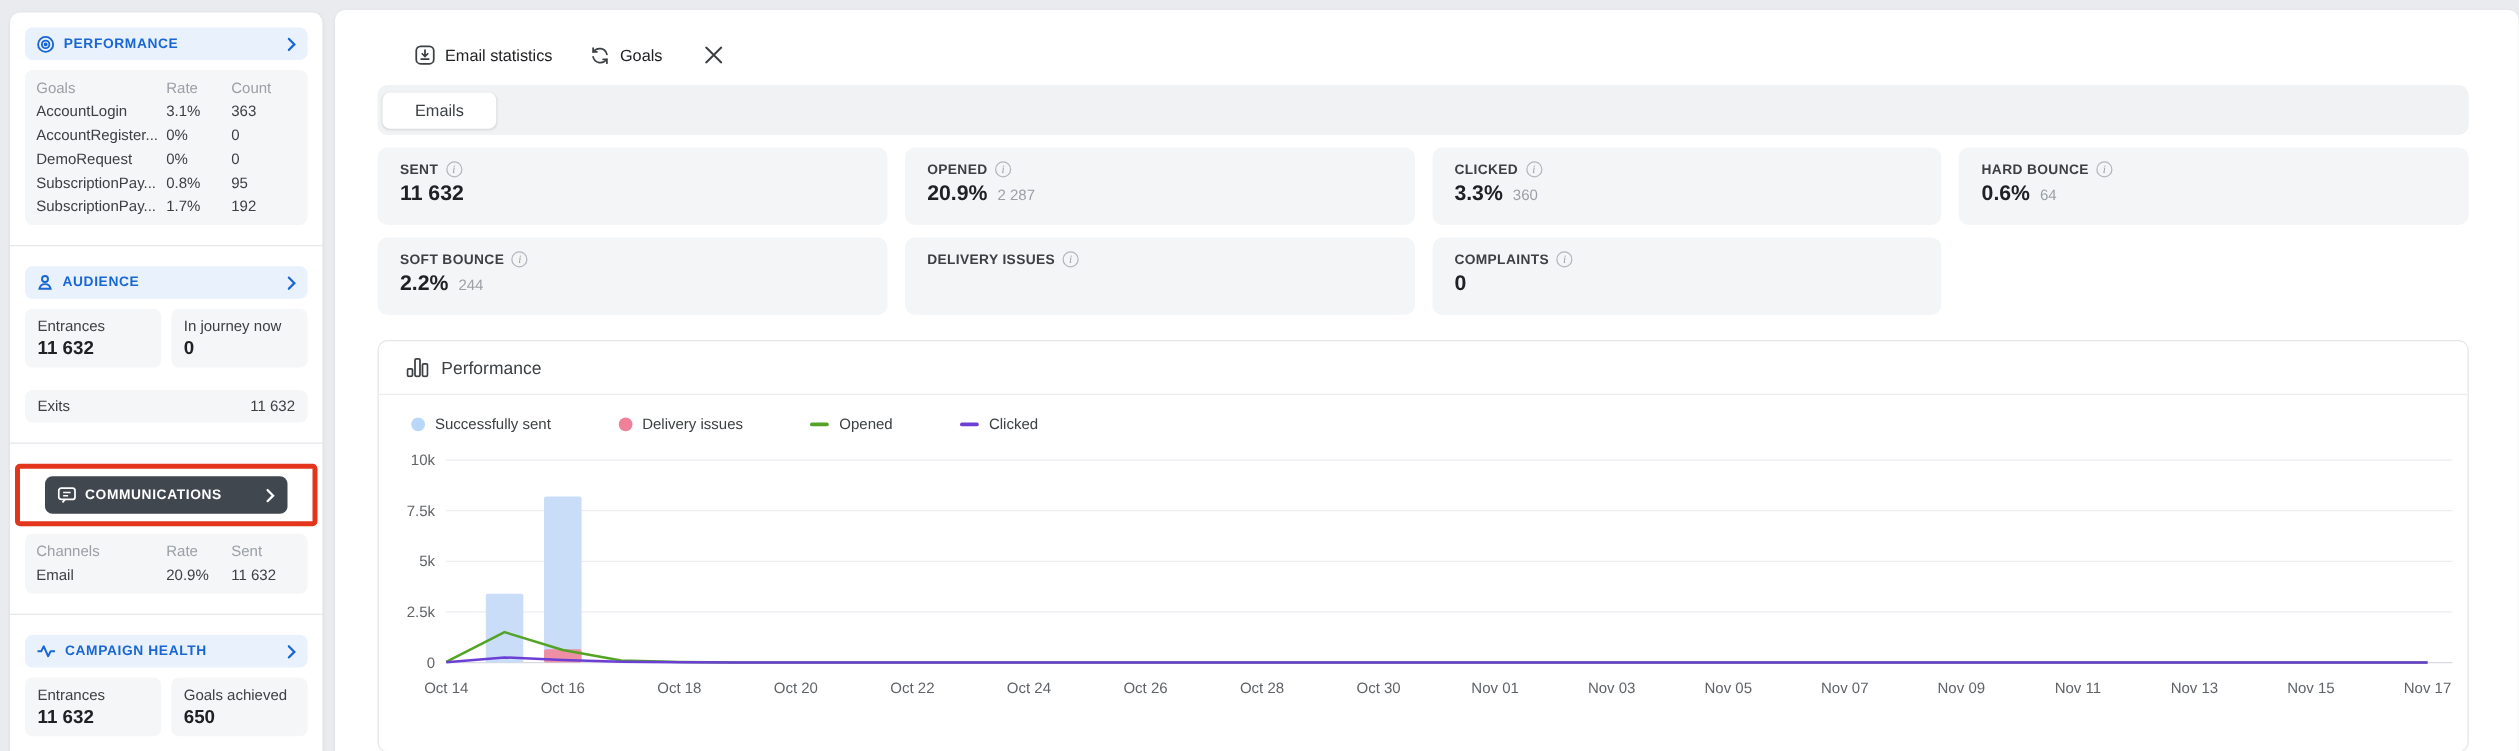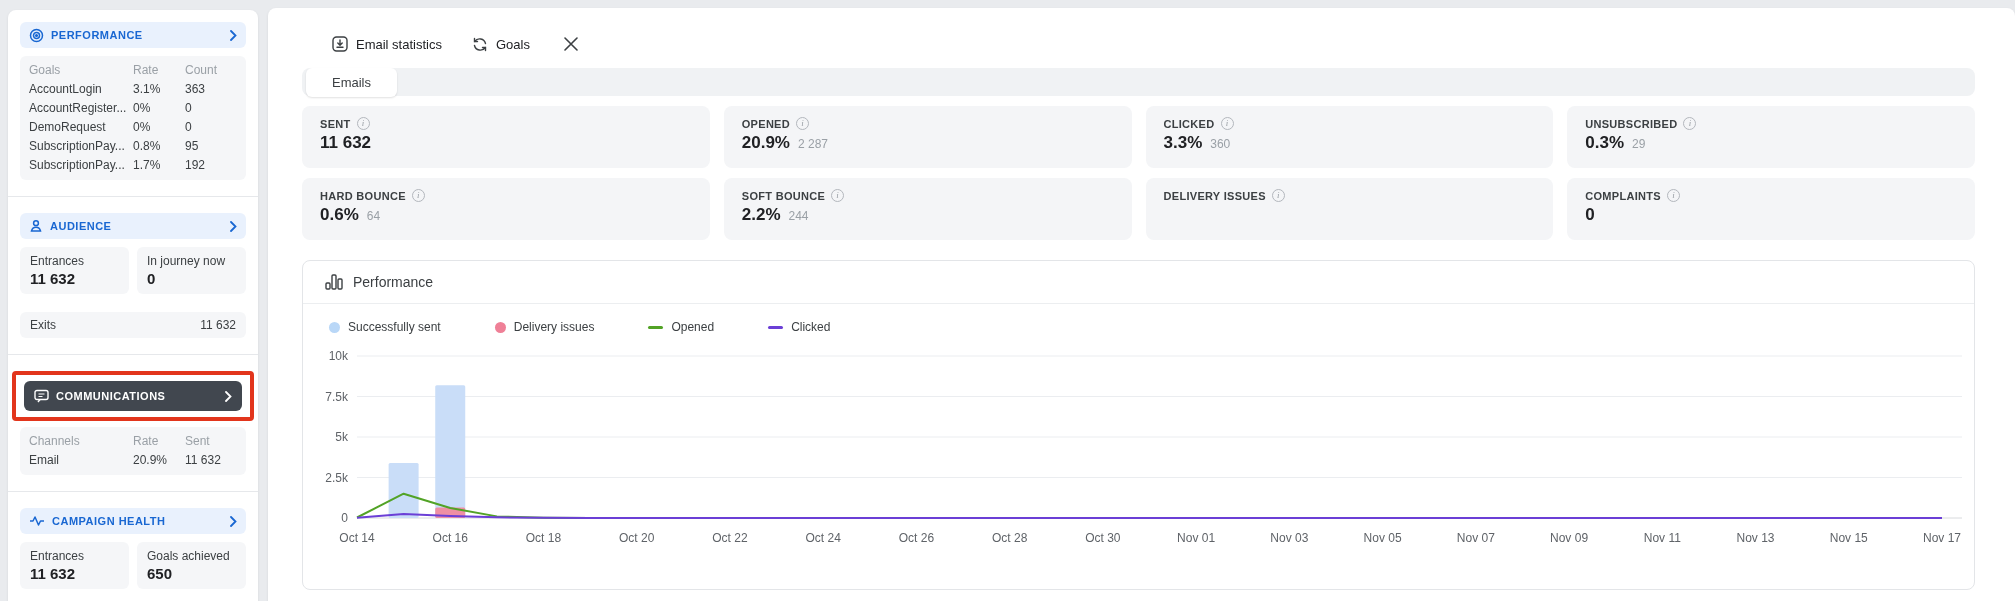--- a/index.html
+++ b/index.html
@@ -21,36 +21,36 @@
   .mt-row .c { white-space:nowrap; overflow:hidden; text-overflow:ellipsis; }
   .divider { border-top:1px solid #e6e8eb; margin:16px -12px; }
   .cell-pair { display:flex; gap:8px; margin-top:8px; }
   .cell { flex:1; background:#f5f6f8; border-radius:6px; padding:7px 10px; }
   .cell .lab { font-size:12px; color:#3c4043; }
   .cell .val { font-size:15px; font-weight:bold; color:#202124; margin-top:2px; }
   .kv-row { display:flex; justify-content:space-between; align-items:center;
     background:#f5f6f8; border-radius:6px; padding:6px 10px; margin-top:18px;
     font-size:12px; color:#3c4043; }
   .highlight-box { border:4px solid #e2351c; border-radius:4px; margin:0 -8px;
-    padding:6px 8px; }
+    padding:6px 20px; }
   .comm-btn { display:flex; align-items:center; gap:7px; background:#41474f;
     border-radius:6px; height:30px; padding:0 10px; cursor:pointer; }
   .comm-btn .label { flex:1; font-size:11px; font-weight:bold; letter-spacing:.5px;
     color:#fff; }
 
   
   .main { position:absolute; left:268px; top:8px; width:1747px; height:600px;
     background:#fff; border-radius:8px 8px 0 0; box-shadow:0 1px 3px rgba(0,0,0,.08);
     padding:28px 40px 0 34px; }
   .main-head { display:flex; align-items:center; }
   .main-title { font-size:20px; font-weight:bold; color:#35393d; flex:1; }
   .head-btn { display:flex; align-items:center; gap:8px; font-size:13px; color:#202124;
     cursor:pointer; margin-left:30px; }
   .close-btn { margin-left:34px; cursor:pointer; display:flex; }
-  .tabbar { margin-top:16px; background:#f0f2f4; border-radius:8px; height:28px;
+  .tabbar { margin-top:16px; background:#f0f2f4; border-radius:8px; height:40px;
     display:flex; align-items:center; padding:0 4px; }
   .tab { background:#fff; border-radius:6px; padding:7px 26px; font-size:13px;
     color:#3c4043; box-shadow:0 1px 2px rgba(0,0,0,.12); cursor:pointer; }
 
   .stats-grid { display:grid; grid-template-columns:repeat(4,1fr); gap:10px 14px;
     margin-top:10px; }
   .stat-card { background:#f4f5f7; border-radius:8px; height:62px; padding:11px 18px; }
   .stat-label-row { display:flex; align-items:center; gap:6px; }
   .stat-label { font-size:11px; font-weight:600; letter-spacing:.3px; color:#3c4043; }
   .info-icon { width:13px; height:13px; border:1px solid #b3b7bd; border-radius:50%;
@@ -281,30 +281,20 @@
         </div>
     </div>
     <div class="stat-card">
       <div class="stat-label-row">
           <span class="stat-label">CLICKED</span>
           <span class="info-icon"></span>
         </div>
       <div class="stat-value-row">
           <span class="stat-value">3.3%</span>
           <span class="stat-count">360</span>
-        </div>
-    </div>
-    <div class="stat-card">
-      <div class="stat-label-row">
-          <span class="stat-label">UNSUBSCRIBED</span>
-          <span class="info-icon"></span>
-        </div>
-      <div class="stat-value-row">
-          <span class="stat-value">0.3%</span>
-          <span class="stat-count">29</span>
         </div>
     </div>
     <div class="stat-card">
       <div class="stat-label-row">
           <span class="stat-label">HARD BOUNCE</span>
           <span class="info-icon"></span>
         </div>
       <div class="stat-value-row">
           <span class="stat-value">0.6%</span>
           <span class="stat-count">64</span>

